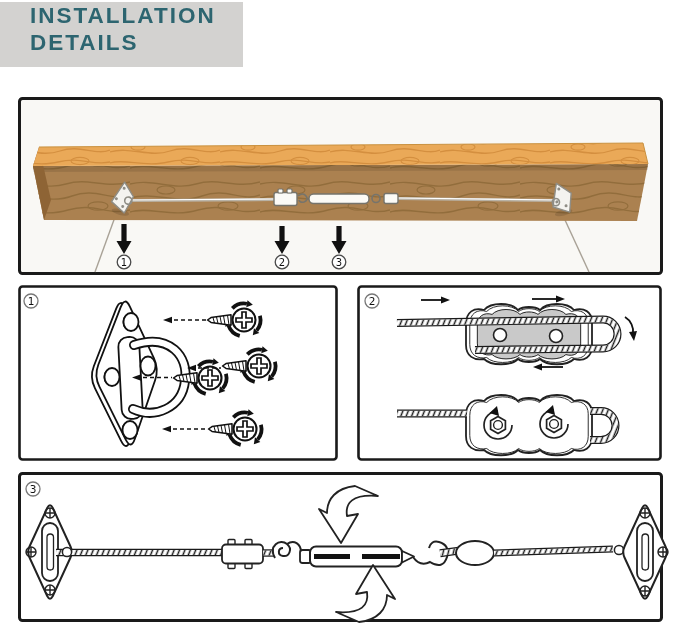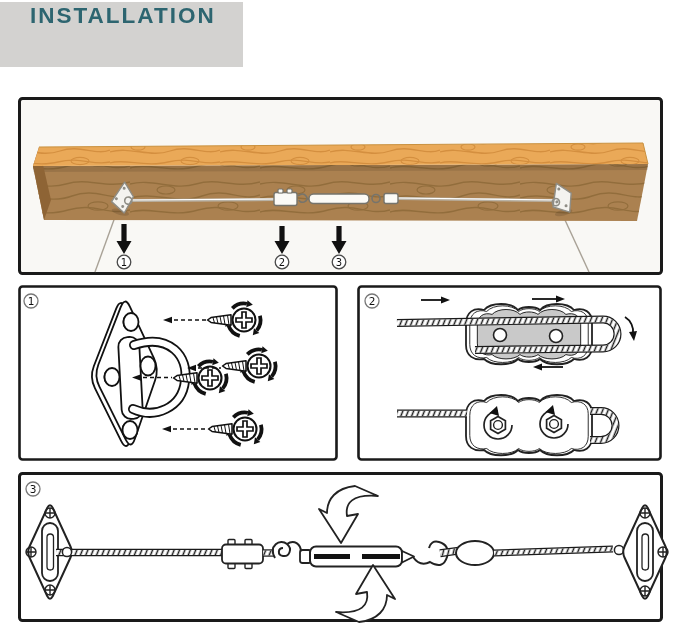--- a/index.html
+++ b/index.html
@@ -7,20 +7,21 @@
 .header{position:absolute;left:0;top:2px;width:243px;height:65px;background:#d3d2d0;color:#2d6570;padding-left:30px;box-sizing:border-box;display:flex;flex-direction:column;justify-content:flex-start}
 .header .l{font-weight:bold;font-size:22.5px;line-height:27px;letter-spacing:2px}
 svg{position:absolute;display:block}
 text{font-family:"DejaVu Sans",sans-serif}
 </style>
 </head>
 <body>
 
 <div class="header">
   <div class="l">INSTALLATION</div>
+  <div class="l">DETAILS</div>
 </div>
 
 <svg id="boxA" style="left:0;top:0" width="679" height="629" viewBox="0 0 679 629">
   <defs>
     <pattern id="grainT" width="110" height="34" patternUnits="userSpaceOnUse">
       <path d="M0,6 C18,0 36,12 55,6 S90,10 110,4 M0,16 C20,10 40,22 60,15 S95,20 110,14 M0,27 C15,22 35,32 58,26 S92,30 110,26" fill="none" stroke="#d28c3c" stroke-width="1.3"></path>
       <ellipse cx="28" cy="11" rx="7" ry="3.2" fill="none" stroke="#d28c3c" stroke-width="1.2"></ellipse>
       <ellipse cx="80" cy="25" rx="9" ry="3.6" fill="none" stroke="#d28c3c" stroke-width="1.1"></ellipse>
     </pattern>
     <pattern id="grainF" width="130" height="44" patternUnits="userSpaceOnUse">

